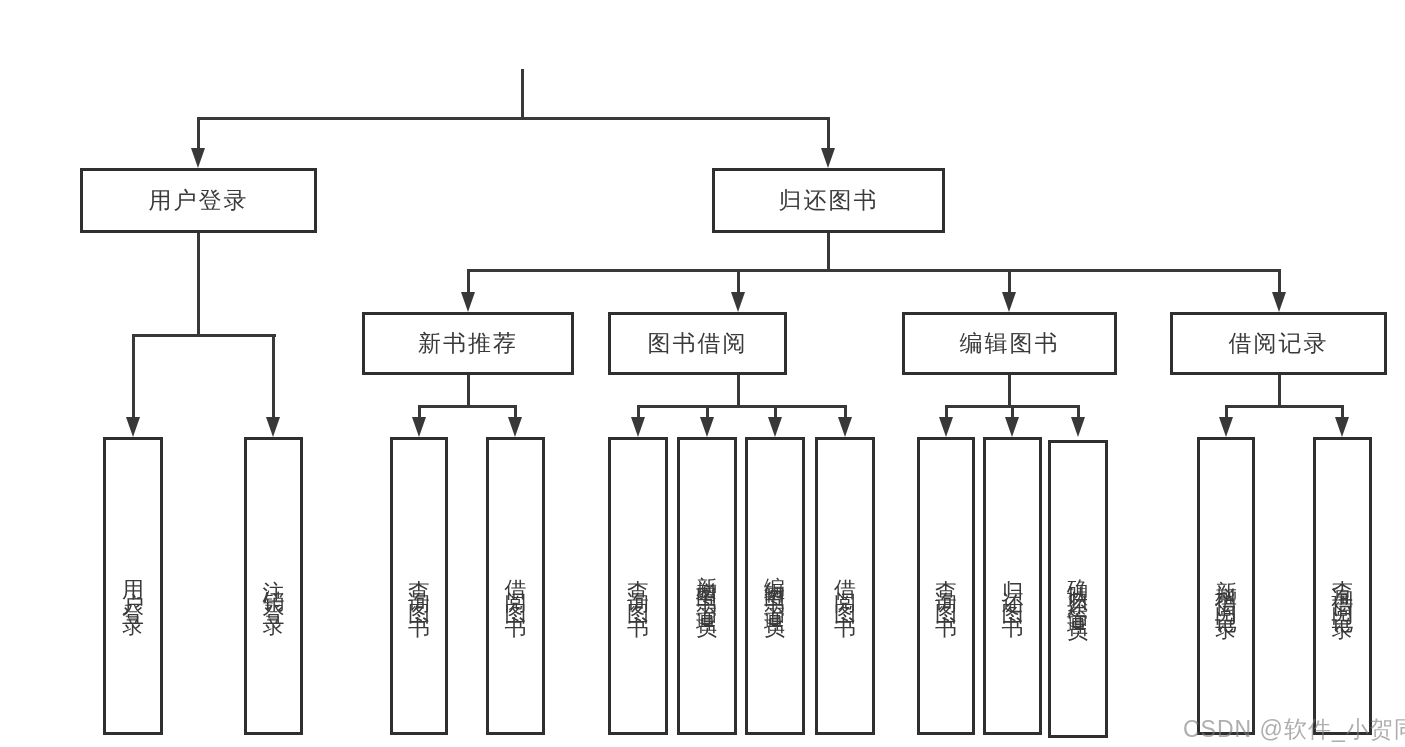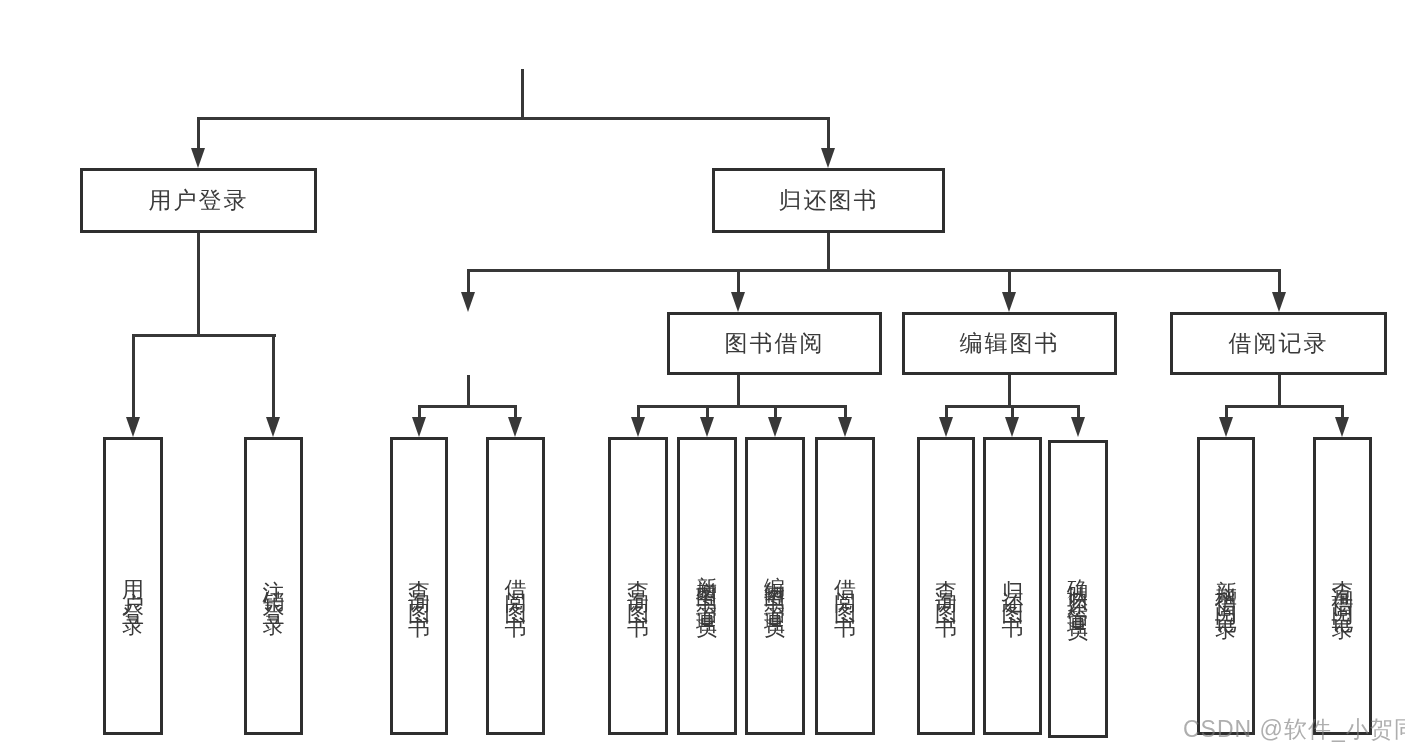--- a/index.html
+++ b/index.html
@@ -117,22 +117,25 @@
 
 
   <div class="node h" style="left:80px;top:168px;width:237px;height:65px">
     <span>用户登录</span>
   </div>
 
   <div class="node h" style="left:712px;top:168px;width:233px;height:65px">
     <span>归还图书</span>
   </div>
 
+  <div class="node h" style="left:362px;top:312px;width:212px;height:63px">
+    <span>新书推荐</span>
+  </div>
 
-  <div class="node h" style="left:667px;top:312px;width:215px;height:63px">
+  <div class="node h" style="left:608px;top:312px;width:179px;height:63px">
     <span>图书借阅</span>
   </div>
 
   <div class="node h" style="left:902px;top:312px;width:215px;height:63px">
     <span>编辑图书</span>
   </div>
 
   <div class="node h" style="left:1170px;top:312px;width:217px;height:63px">
     <span>借阅记录</span>
   </div>

